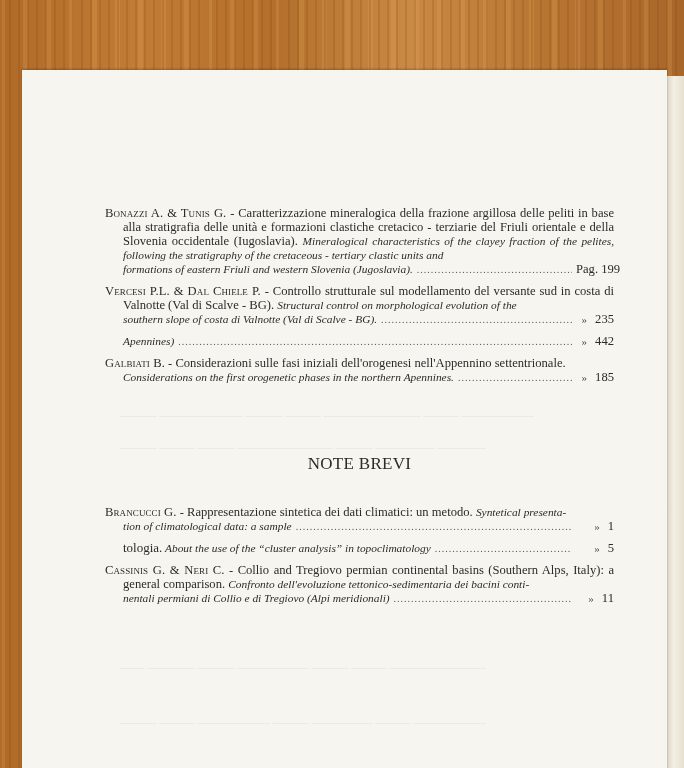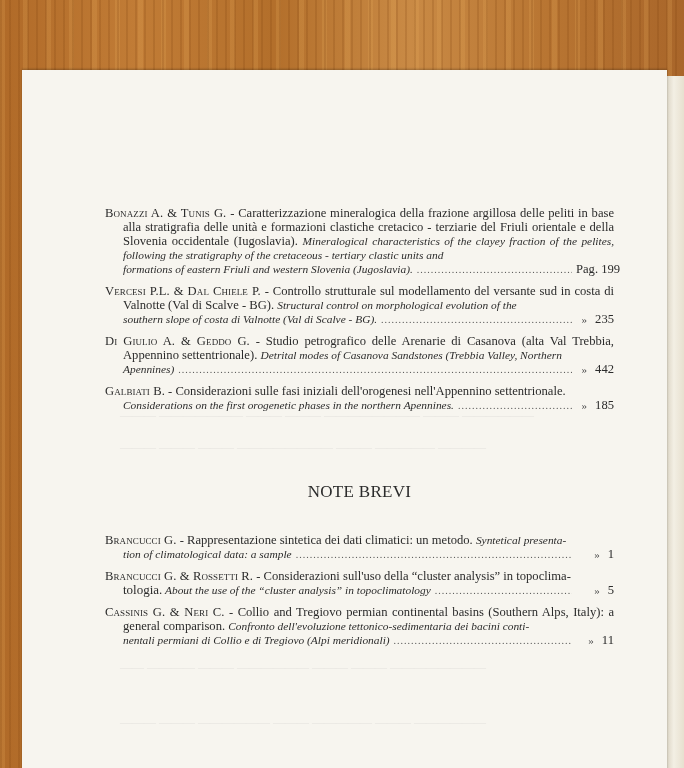--- a/index.html
+++ b/index.html
@@ -80,25 +80,20 @@
       <span class="it">Structural control on morphological evolution of the</span>
     </div>
     <div class="lastline">
       <span class="it-text">southern slope of costa di Valnotte (Val di Scalve - BG).</span>
       <span class="dots">........................................................................................................</span>
       <span class="page-ref"><span class="raquo">»</span><span>235</span></span>
     </div>
   </div>
 
   <div class="entry">
-    <div class="body">
-      <span class="authors">Di Giulio A. &amp; Geddo G.</span>
-      <span>- Studio petrografico delle Arenarie di Casanova (alta Val Trebbia, Appennino settentrionale).</span>
-      <span class="it">Detrital modes of Casanova Sandstones (Trebbia Valley, Northern</span>
-    </div>
     <div class="lastline">
       <span class="it-text">Apennines)</span>
       <span class="dots">..............................................................................................................................</span>
       <span class="page-ref"><span class="raquo">»</span><span>442</span></span>
     </div>
   </div>
 
   <div class="entry">
     <div class="body">
       <span class="authors">Galbiati B.</span>
@@ -120,24 +115,20 @@
       <span class="it">Syntetical presenta-</span>
     </div>
     <div class="lastline">
       <span class="it-text">tion of climatological data: a sample</span>
       <span class="dots">..............................................................................................................................</span>
       <span class="page-ref"><span class="raquo">»</span><span>1</span></span>
     </div>
   </div>
 
   <div class="entry">
-    <div class="body">
-      <span class="authors">Brancucci G. &amp; Rossetti R.</span>
-      <span>- Considerazioni sull'uso della “cluster analysis” in topoclima-</span>
-    </div>
     <div class="lastline">
       <span class="it-text"><span style="font-style:normal;font-size:13px;">tologia.</span> <span>About the use of the “cluster analysis” in topoclimatology</span></span>
       <span class="dots">........................................................................................................</span>
       <span class="page-ref"><span class="raquo">»</span><span>5</span></span>
     </div>
   </div>
 
   <div class="entry">
     <div class="body">
       <span class="authors">Cassinis G. &amp; Neri C.</span>

